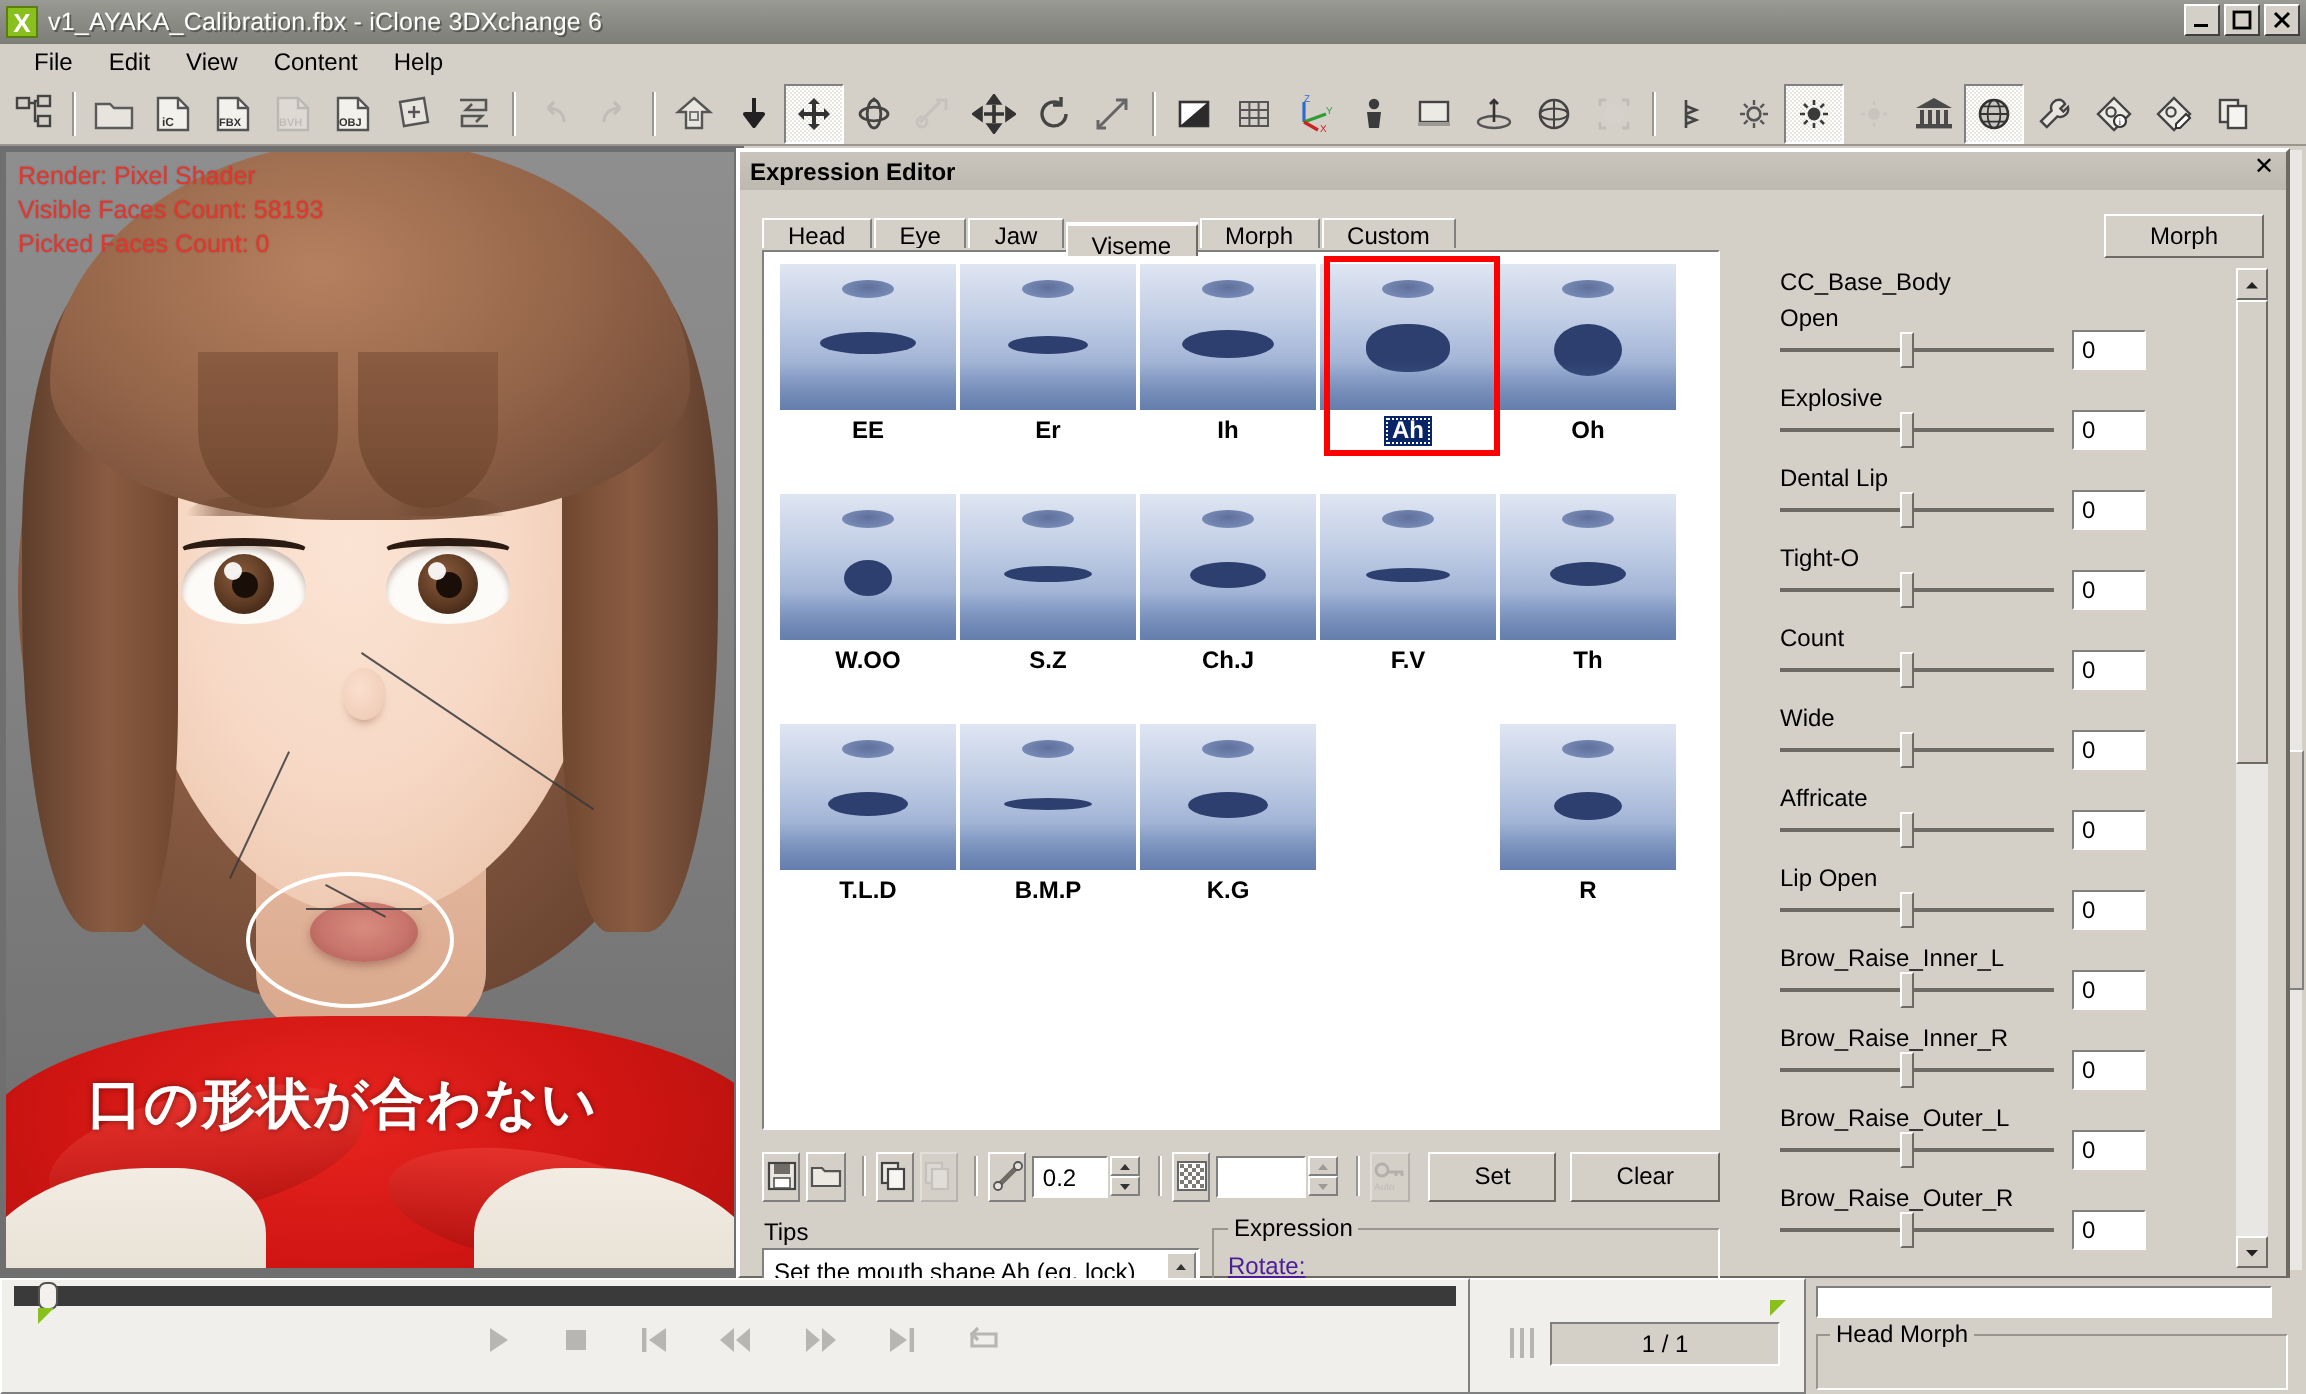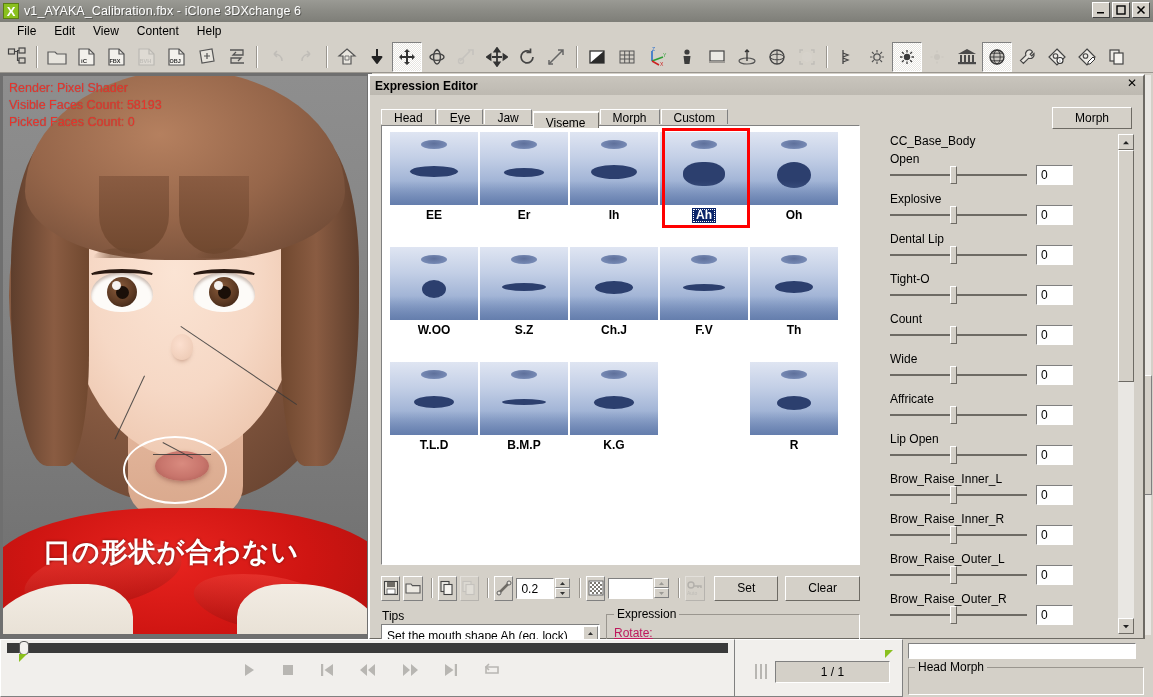--- a/index.html
+++ b/index.html
@@ -357,21 +357,21 @@
 
   
   .tf-group {
     position:absolute; left:236px; top:538px; width:254px; height:94px;
     border:1px solid #fff; border-top-color:#9a968f; border-left-color:#9a968f;
   }
   .tf-legend {
     position:absolute; left:244px; top:531px; background:#d4d0c8;
     font-size:12px; padding:0 3px; color:#000;
   }
-  .tf-sub { position:absolute; font-size:12px; color:#be185d;text-decoration:underline; }
+  .tf-sub { position:absolute; font-size:12px; color:#4c1d95;text-decoration:underline; }
   .tf-row { position:absolute; display:flex; align-items:center; }
   .tf-lab { font-size:12px; color:#000; width:14px; }
   .tf-in {
     width:48px; height:19px; background:#d4d0c8;
     border-top:1px solid #808080; border-left:1px solid #808080;
     border-right:1px solid #fff; border-bottom:1px solid #fff;
     font-size:12px; line-height:18px; padding-left:4px; color:#a0a0a0;
   }
   .tf-spin { display:flex; flex-direction:column; margin-left:1px; }
 

